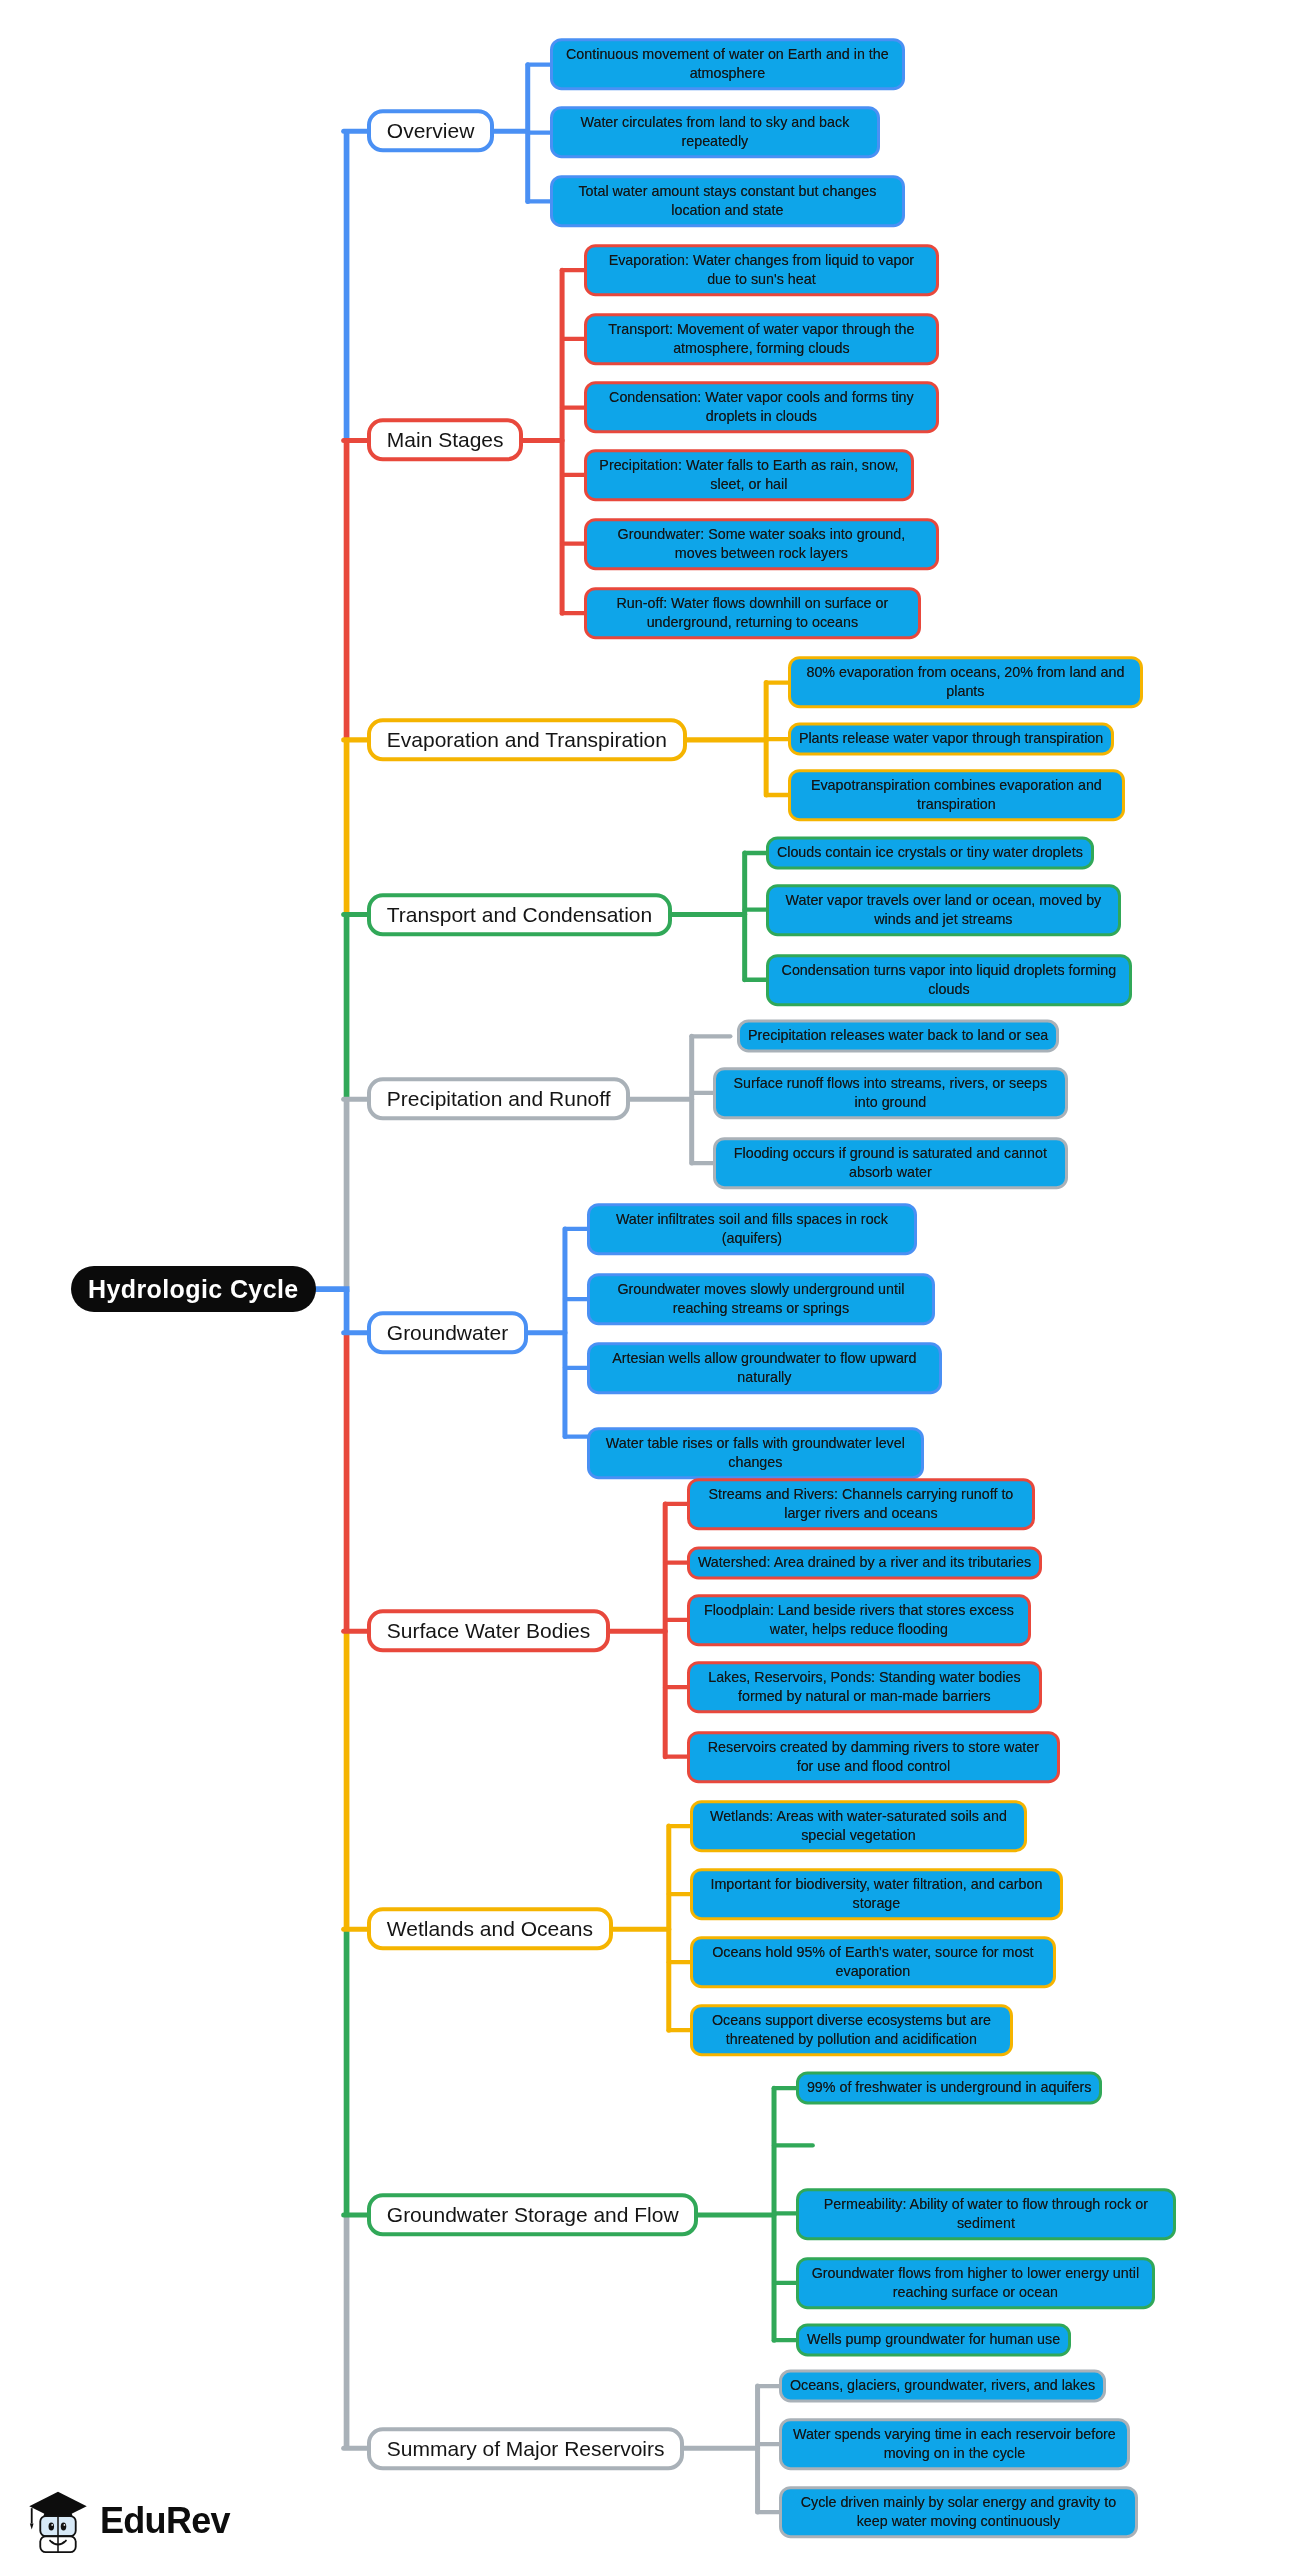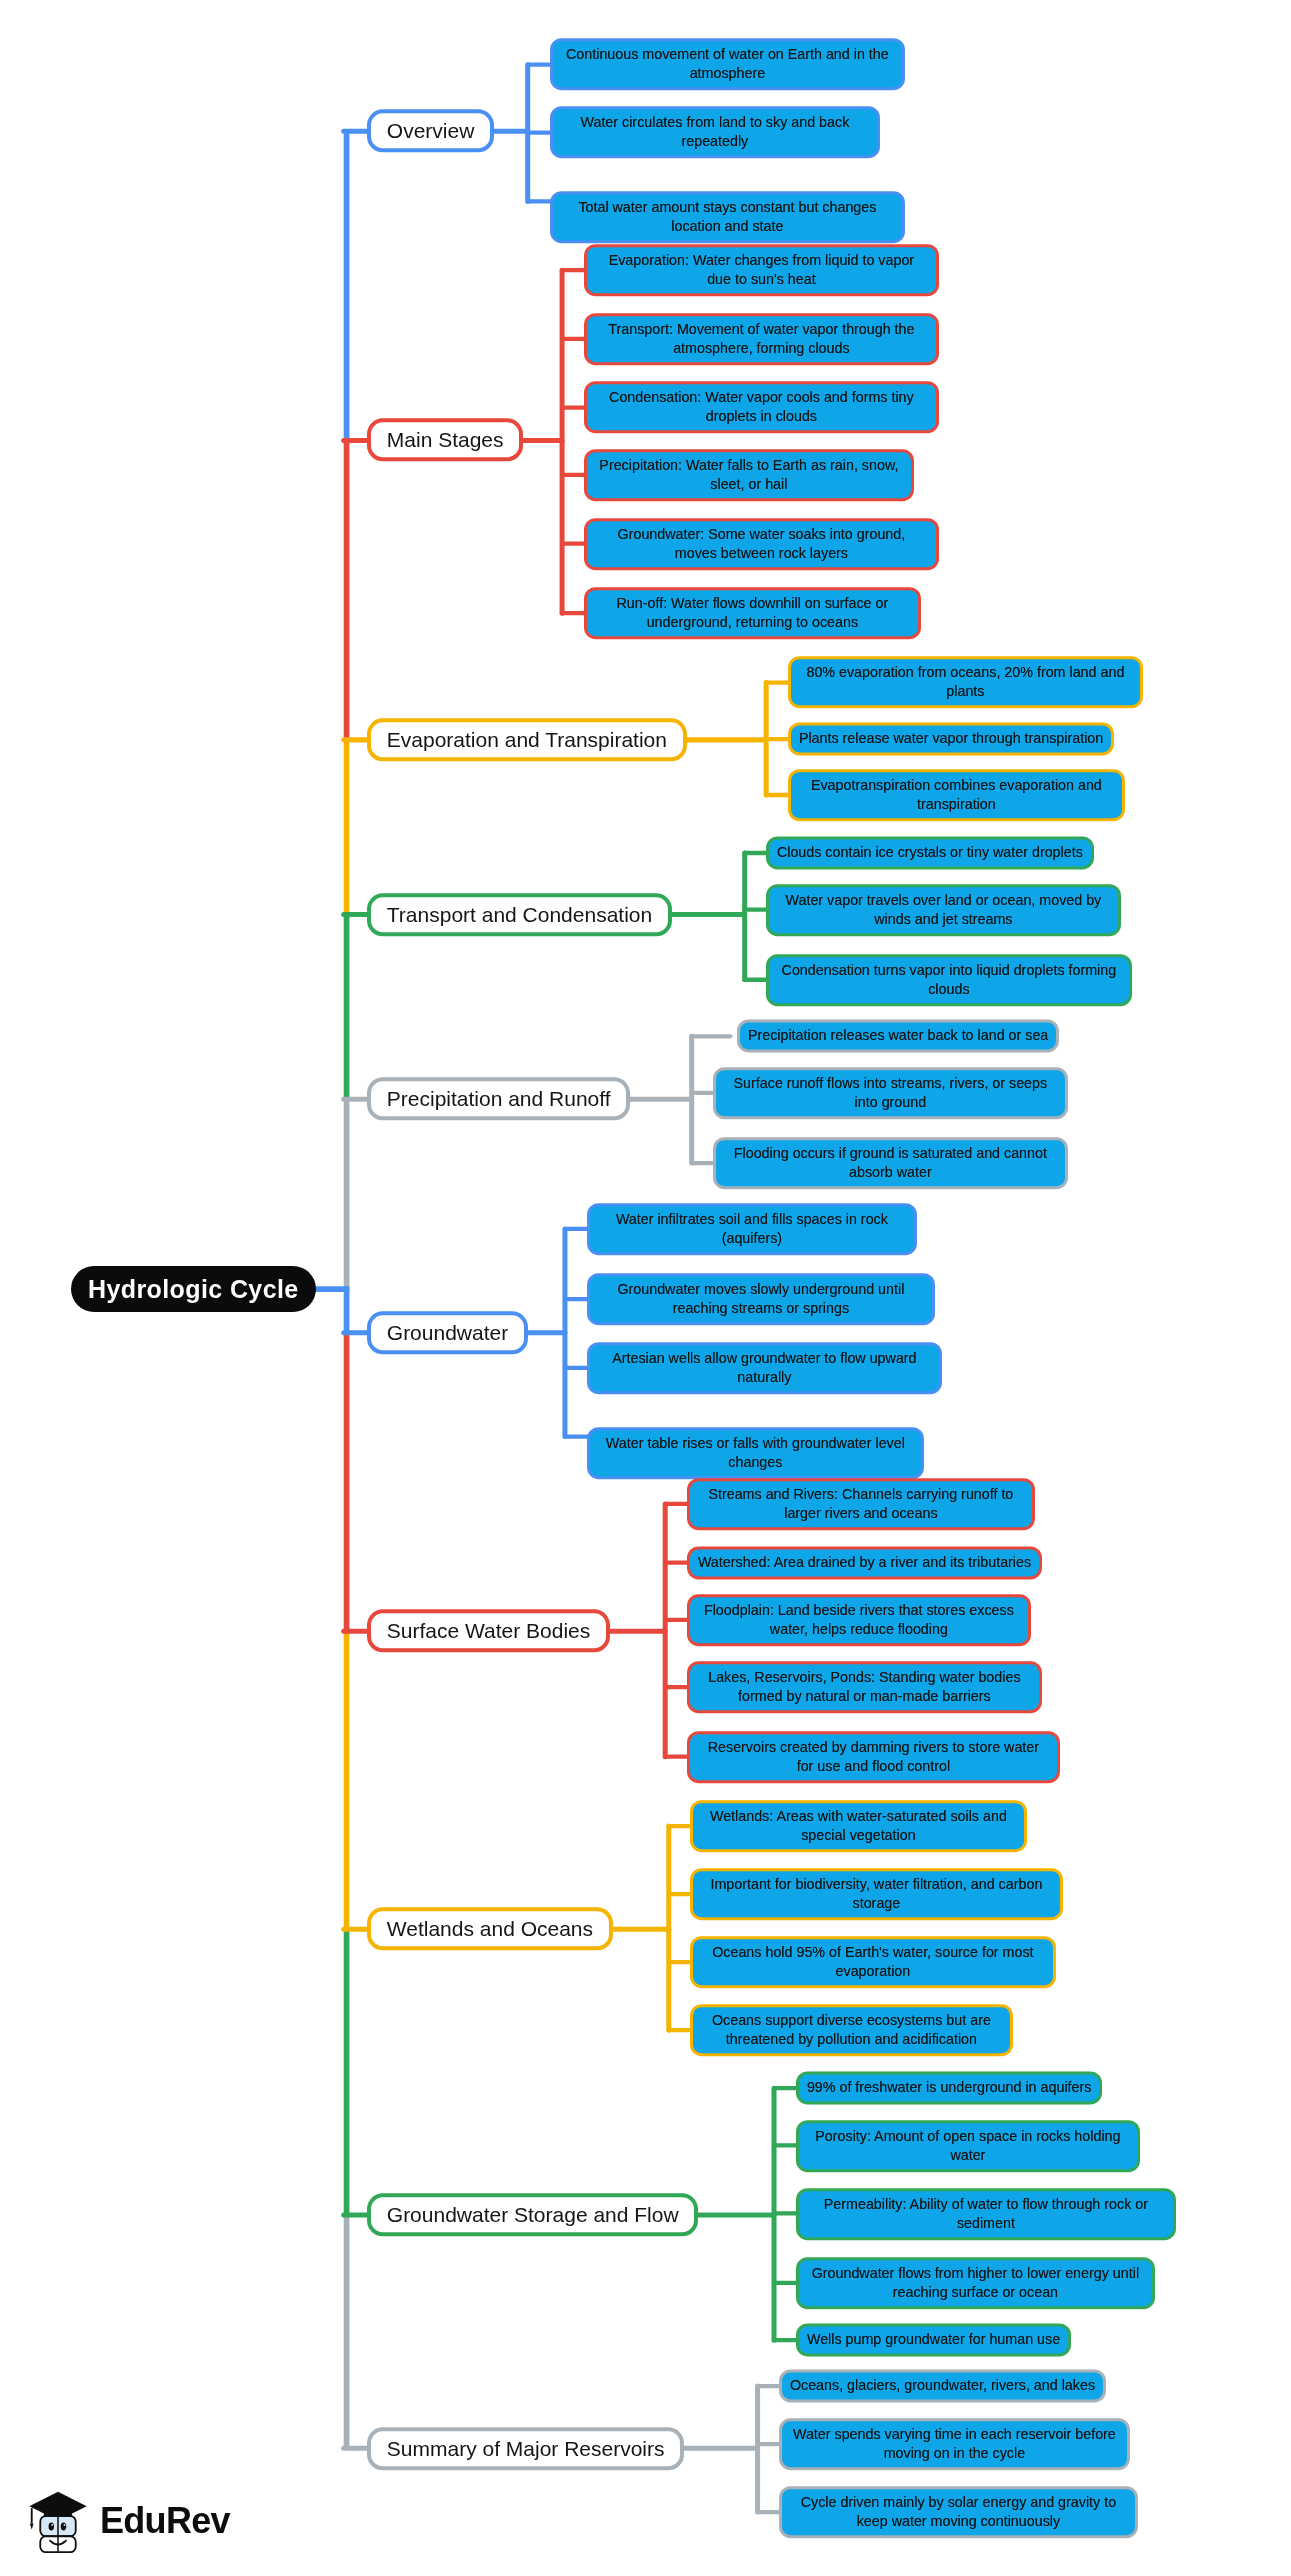--- a/index.html
+++ b/index.html
@@ -107,21 +107,21 @@
       <line x1="1058" y1="3332" x2="1058" y2="3508" stroke="#a9b1b8" stroke-width="7" stroke-linecap="round"></line>
       <line x1="1058" y1="3332" x2="1112" y2="3332" stroke="#a9b1b8" stroke-width="6" stroke-linecap="round"></line>
       <line x1="1058" y1="3413" x2="1112" y2="3413" stroke="#a9b1b8" stroke-width="6" stroke-linecap="round"></line>
       <line x1="1058" y1="3508" x2="1112" y2="3508" stroke="#a9b1b8" stroke-width="6" stroke-linecap="round"></line>
     </svg>
   <div id="nodes">
     <div class="root-node" id="rootNode" style="left: 71px; top: 1289px;">Hydrologic Cycle</div>
   <div class="branch-node" style="left: 367px; top: 131px; border-color: rgb(74, 144, 244);">Overview</div>
       <div class="child-node" style="left: 550px; top: 64px; border-color: rgb(74, 144, 244);">Continuous movement of water on Earth and in the atmosphere</div>
       <div class="child-node" style="left: 550px; top: 132px; border-color: rgb(74, 144, 244); max-width: 308px;">Water circulates from land to sky and back repeatedly</div>
-      <div class="child-node" style="left: 550px; top: 217px; border-color: rgb(74, 144, 244);">Total water amount stays constant but changes location and state</div>
+      <div class="child-node" style="left: 550px; top: 201px; border-color: rgb(74, 144, 244);">Total water amount stays constant but changes location and state</div>
       <div class="branch-node" style="left: 367px; top: 440px; border-color: rgb(232, 72, 60);">Main Stages</div>
       <div class="child-node" style="left: 584px; top: 270px; border-color: rgb(232, 72, 60);">Evaporation: Water changes from liquid to vapor due to sun's heat</div>
       <div class="child-node" style="left: 584px; top: 339px; border-color: rgb(232, 72, 60);">Transport: Movement of water vapor through the atmosphere, forming clouds</div>
       <div class="child-node" style="left: 584px; top: 407px; border-color: rgb(232, 72, 60);">Condensation: Water vapor cools and forms tiny droplets in clouds</div>
       <div class="child-node" style="left: 584px; top: 475px; border-color: rgb(232, 72, 60); max-width: 308px;">Precipitation: Water falls to Earth as rain, snow, sleet, or hail</div>
       <div class="child-node" style="left: 584px; top: 544px; border-color: rgb(232, 72, 60);">Groundwater: Some water soaks into ground, moves between rock layers</div>
       <div class="child-node" style="left: 584px; top: 613px; border-color: rgb(232, 72, 60); max-width: 315px;">Run-off: Water flows downhill on surface or underground, returning to oceans</div>
       <div class="branch-node" style="left: 367px; top: 740px; border-color: rgb(245, 180, 0);">Evaporation and Transpiration</div>
       <div class="child-node" style="left: 788px; top: 682px; border-color: rgb(245, 180, 0);">80% evaporation from oceans, 20% from land and plants</div>
       <div class="child-node" style="left: 788px; top: 739px; border-color: rgb(245, 180, 0); max-width: 365px;">Plants release water vapor through transpiration</div>
@@ -145,21 +145,20 @@
       <div class="child-node" style="left: 687px; top: 1620px; border-color: rgb(232, 72, 60); max-width: 322px;">Floodplain: Land beside rivers that stores excess water, helps reduce flooding</div>
       <div class="child-node" style="left: 687px; top: 1687px; border-color: rgb(232, 72, 60);">Lakes, Reservoirs, Ponds: Standing water bodies formed by natural or man-made barriers</div>
       <div class="child-node" style="left: 687px; top: 1757px; border-color: rgb(232, 72, 60); max-width: 351px;">Reservoirs created by damming rivers to store water for use and flood control</div>
       <div class="branch-node" style="left: 367px; top: 1929px; border-color: rgb(245, 180, 0);">Wetlands and Oceans</div>
       <div class="child-node" style="left: 690px; top: 1826px; border-color: rgb(245, 180, 0); max-width: 315px;">Wetlands: Areas with water-saturated soils and special vegetation</div>
       <div class="child-node" style="left: 690px; top: 1894px; border-color: rgb(245, 180, 0); max-width: 351px;">Important for biodiversity, water filtration, and carbon storage</div>
       <div class="child-node" style="left: 690px; top: 1962px; border-color: rgb(245, 180, 0); max-width: 344px;">Oceans hold 95% of Earth's water, source for most evaporation</div>
       <div class="child-node" style="left: 690px; top: 2030px; border-color: rgb(245, 180, 0); max-width: 301px;">Oceans support diverse ecosystems but are threatened by pollution and acidification</div>
       <div class="branch-node" style="left: 367px; top: 2215px; border-color: rgb(49, 168, 88);">Groundwater Storage and Flow</div>
       <div class="child-node" style="left: 796px; top: 2088px; border-color: rgb(49, 168, 88);">99% of freshwater is underground in aquifers</div>
-      <div class="child-node" style="left: 796px; top: 2146px; border-color: rgb(49, 168, 88); max-width: 322px;">Porosity: Amount of open space in rocks holding water</div>
       <div class="child-node" style="left: 796px; top: 2214px; border-color: rgb(49, 168, 88); max-width: 358px;">Permeability: Ability of water to flow through rock or sediment</div>
       <div class="child-node" style="left: 796px; top: 2283px; border-color: rgb(49, 168, 88); max-width: 337px;">Groundwater flows from higher to lower energy until reaching surface or ocean</div>
       <div class="child-node" style="left: 796px; top: 2340px; border-color: rgb(49, 168, 88);">Wells pump groundwater for human use</div>
       <div class="branch-node" style="left: 367px; top: 2449px; border-color: rgb(169, 177, 184);">Summary of Major Reservoirs</div>
       <div class="child-node" style="left: 779px; top: 2386px; border-color: rgb(169, 177, 184); max-width: 358px;">Oceans, glaciers, groundwater, rivers, and lakes</div>
       <div class="child-node" style="left: 779px; top: 2444px; border-color: rgb(169, 177, 184); max-width: 329px;">Water spends varying time in each reservoir before moving on in the cycle</div>
       <div class="child-node" style="left: 779px; top: 2512px; border-color: rgb(169, 177, 184); max-width: 337px;">Cycle driven mainly by solar energy and gravity to keep water moving continuously</div>
     </div>
 </div>
 

